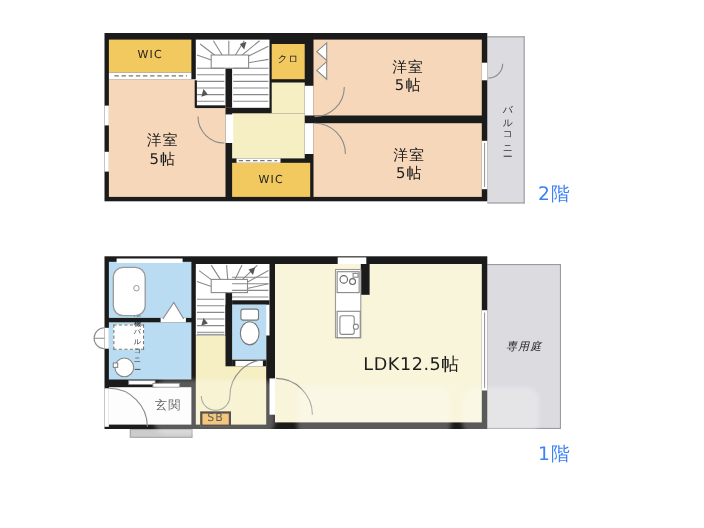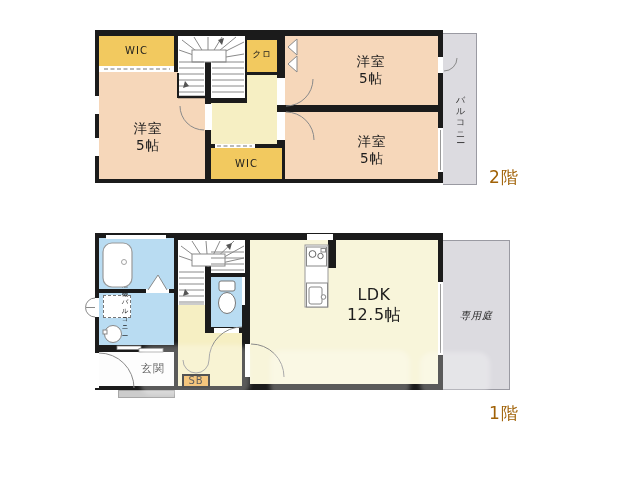--- a/index.html
+++ b/index.html
@@ -21,21 +21,21 @@
   .c-white{background:#fdfdfd;}
   .c-orange{background:#f2b04c;border:2px solid #111;box-sizing:border-box;}
   svg.linework{position:absolute;left:0;top:0;z-index:5;pointer-events:none;}
   .lbl{position:absolute;z-index:6;display:flex;align-items:center;justify-content:center;
        text-align:center;line-height:1.25;white-space:pre;}
   .lbl-room{font-size:13.5px;letter-spacing:1px;}
   .lbl-ldk{font-size:16px;letter-spacing:0.5px;}
   .lbl-small{font-size:10px;letter-spacing:1px;}
   .lbl-tiny{font-size:9px;letter-spacing:0.5px;}
   .lbl-micro{font-size:6.5px;letter-spacing:0;line-height:1.3;}
-  .lbl-floor{font-size:17px;color:#a16207;letter-spacing:1px;}
+  .lbl-floor{font-size:17px;color:#3b82f6;letter-spacing:1px;}
   .lbl-vert{writing-mode:vertical-rl;letter-spacing:2px;font-size:9px;color:#333;}
   .laundry-box{z-index:4;background:#ffffff;border:1px dashed #777;box-sizing:border-box;
        display:flex;align-items:center;justify-content:center;padding-left:16px;}
   .wm{position:absolute;z-index:7;background:rgba(255,255,255,0.28);filter:blur(2px);
       border-radius:12px;pointer-events:none;}
 </style>
 </head>
 <body>
 
 <div class="canvas">
@@ -181,21 +181,21 @@
 
   <div class="lbl lbl-small" style="left:99px;top:42px;width:75px;height:18px;"><span>WIC</span></div>
   <div class="lbl lbl-tiny" style="left:247px;top:48px;width:30px;height:14px;"><span>クロ</span></div>
   <div class="lbl lbl-room" style="left:116px;top:114px;width:64px;height:46px;flex-direction:column;"><span>洋室</span><span>5帖</span></div>
   <div class="lbl lbl-room" style="left:340px;top:48px;width:62px;height:44px;flex-direction:column;"><span>洋室</span><span>5帖</span></div>
   <div class="lbl lbl-room" style="left:341px;top:128px;width:62px;height:44px;flex-direction:column;"><span>洋室</span><span>5帖</span></div>
   <div class="lbl lbl-small" style="left:211px;top:155px;width:71px;height:18px;"><span>WIC</span></div>
   <div class="lbl lbl-vert" style="left:449px;top:68px;width:22px;height:92px;"><span>バルコニー</span></div>
   <div class="lbl lbl-floor" style="left:482px;top:168px;width:44px;height:20px;"><span>2階</span></div>
 
-  <div class="lbl lbl-ldk" style="left:328px;top:284px;width:92px;height:42px;flex-direction:column;"><span>LDK</span><span>12.5帖</span></div>
+  <div class="lbl lbl-ldk" style="left:328px;top:310px;width:92px;height:42px;flex-direction:row;"><span>LDK</span><span>12.5帖</span></div>
   <div class="lbl lbl-small" style="left:128px;top:362px;width:50px;height:14px;font-size:11px;"><span>玄関</span></div>
   <div class="lbl lbl-small" style="left:182px;top:374px;width:28px;height:14px;z-index:6;"><span>SB</span></div>
   <div class="lbl lbl-small" style="left:443px;top:308px;width:67px;height:16px;font-style:italic;"><span>専用庭</span></div>
   <div class="lbl lbl-floor" style="left:482px;top:404px;width:44px;height:20px;"><span>1階</span></div>
 
   <div class="wm" style="left:140px;top:345px;width:110px;height:50px;"></div>
   <div class="wm" style="left:270px;top:350px;width:140px;height:48px;"></div>
   <div class="wm" style="left:420px;top:352px;width:70px;height:44px;"></div>
 </div>
 

